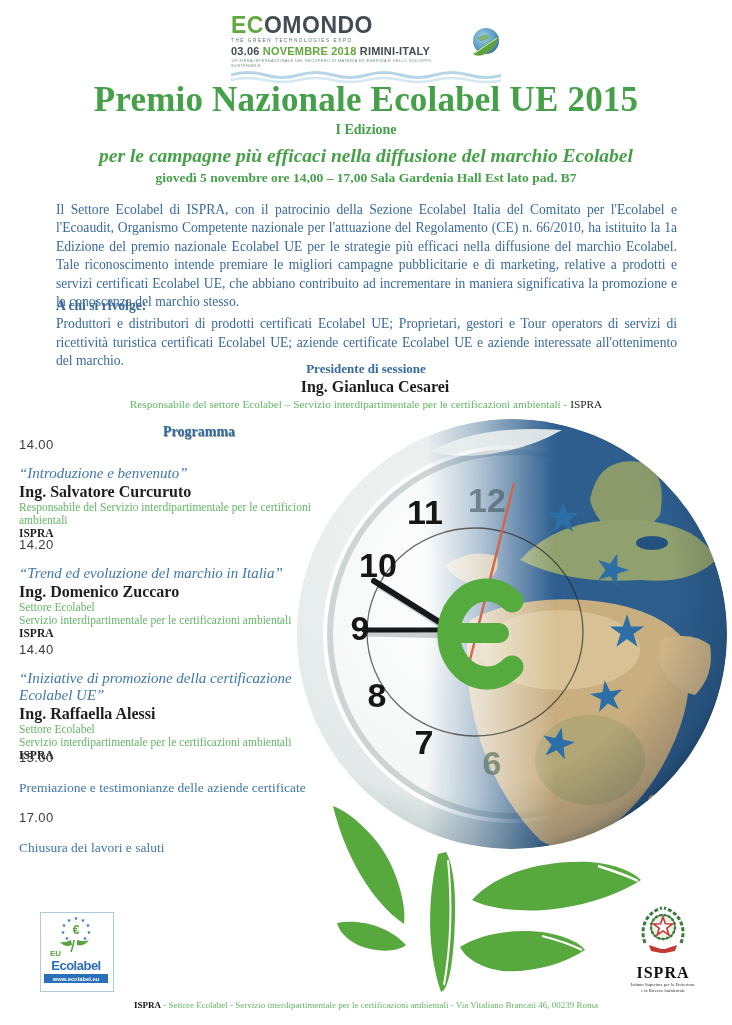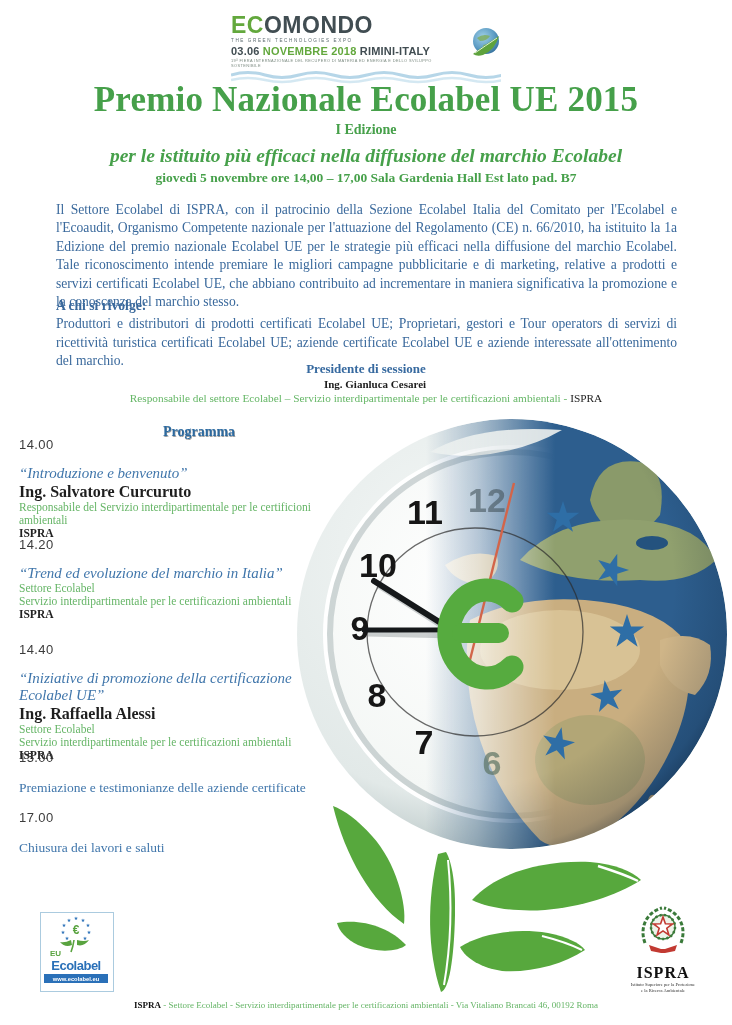--- a/index.html
+++ b/index.html
@@ -32,21 +32,21 @@
   
   .paragraph{left:56px;width:621px;font-size:13.6px;line-height:18.4px;color:#3a699c;
              text-align:justify;z-index:3;}
   .intro{top:201px;}
   .audience{top:297px;}
   .bold{font-weight:bold;}
 
   
   .chair{top:361px;z-index:3;}
   .chair-role{font-size:13px;font-weight:bold;color:#36699f;}
-  .chair-name{font-size:11px;font-weight:bold;color:#1c1c1c;margin-top:1px;padding-left:18px;}
+  .chair-name{font-size:16px;font-weight:bold;color:#1c1c1c;margin-top:1px;padding-left:18px;}
   .chair-affil{font-size:11.3px;color:#66b767;margin-top:2px;}
   .chair-affil .org{color:#222;}
 
   
   .prog-heading{top:424px;left:163px;font-size:14px;font-weight:bold;color:#2c6aa0;
                 text-shadow:.6px .6px 0 rgba(40,40,40,.45);z-index:3;}
   .ptime{left:19px;font-family:"Liberation Sans",sans-serif;font-size:13px;color:#3c3c3c;
          letter-spacing:.4px;z-index:3;text-align:right;}
   .pbody{left:19px;width:312px;z-index:3;}
   .ptitle{font-size:15px;font-style:italic;color:#4076ab;}
@@ -205,21 +205,21 @@
       </svg>
     </div>
     <svg width="270" height="16" viewBox="0 0 270 16">
       <path d="M0 7 Q17 2 34 7 T 68 7 T 102 7 T 136 7 T 170 7 T 204 7 T 238 7 T 272 7" fill="none" stroke="#a9cfe4" stroke-width="3" opacity="0.85"></path>
       <path d="M0 12 Q17 8 34 12 T 68 12 T 102 12 T 136 12 T 170 12 T 204 12 T 238 12 T 272 12" fill="none" stroke="#cfe5f1" stroke-width="2.5" opacity="0.9"></path>
     </svg>
   </div>
 
   <div class="abs ctr title">Premio  Nazionale Ecolabel UE 2015</div>
   <div class="abs ctr edition">I Edizione</div>
-  <div class="abs ctr subtitle">per le istituito più efficaci nella diffusione del marchio Ecolabel</div>
+  <div class="abs ctr subtitle">per le campagne più efficaci nella diffusione del marchio Ecolabel</div>
   <div class="abs ctr schedule">giovedì 5 novembre ore 14,00 – 17,00 Sala Gardenia Hall Est lato pad. B7</div>
 
   <div class="abs paragraph intro">Il Settore Ecolabel di ISPRA, con il patrocinio della Sezione Ecolabel Italia del Comitato per l'Ecolabel e l'Ecoaudit, Organismo Competente nazionale per l'attuazione del Regolamento (CE) n. 66/2010, ha istituito la 1a Edizione del premio nazionale Ecolabel UE per le strategie più efficaci nella diffusione del marchio Ecolabel. Tale riconoscimento intende premiare le migliori campagne pubblicitarie e di marketing, relative a prodotti e servizi certificati Ecolabel UE, che abbiano contribuito ad incrementare in maniera significativa la promozione e la conoscenza del marchio stesso.</div>
   <div class="abs paragraph audience">
     <span class="bold">A chi si rivolge:</span><br>
     <span>Produttori e distributori di prodotti certificati Ecolabel UE; Proprietari, gestori e Tour operators di servizi di ricettività turistica certificati Ecolabel UE; aziende certificate Ecolabel UE e aziende interessate all'ottenimento del marchio.</span>
   </div>
 
   <div class="abs ctr chair">
     <div class="chair-role">Presidente di sessione</div>
@@ -235,20 +235,21 @@
   <div class="abs pbody" style="top:465px;">
     <div class="ptitle">“Introduzione e benvenuto”</div>
     <div class="pspeaker">Ing. Salvatore Curcuruto</div>
     <div class="pline">Responsabile del Servizio interdipartimentale per le certificioni ambientali</div>
     <div class="porg">ISPRA</div>
   </div>
 
   <div class="abs ptime" style="top:537px;">14.20</div>
   <div class="abs pbody" style="top:565px;">
     <div class="ptitle">“Trend ed evoluzione del marchio in Italia”</div>
+    <div class="pspeaker">Ing. Domenico Zuccaro</div>
     <div class="pline">Settore Ecolabel</div>
     <div class="pline">Servizio interdipartimentale per le certificazioni ambientali</div>
     <div class="porg">ISPRA</div>
   </div>
 
   <div class="abs ptime" style="top:642px;">14.40</div>
   <div class="abs pbody" style="top:670px;">
     <div class="ptitle">“Iniziative di promozione della certificazione Ecolabel UE”</div>
     <div class="pspeaker">Ing. Raffaella Alessi</div>
     <div class="pline">Settore Ecolabel</div>
@@ -300,16 +301,16 @@
       <path d="M50 40 C 56 24, 48 9, 33 5" fill="none" stroke="#3a7a3a" stroke-width="3" stroke-dasharray="4,2"></path>
       <polygon points="32,14 34.4,20.8 41.5,20.9 35.8,25.2 37.9,32 32,27.9 26.1,32 28.2,25.2 22.5,20.9 29.6,20.8" fill="#ffffff" stroke="#c23a32" stroke-width="1.6"></polygon>
       <path d="M18 42 L 30 46 L 34 46 L 46 42 L 44 48 L 34 50 L 30 50 L 20 48 Z" fill="#c23a32"></path>
     </svg>
     <div class="ispra-name">ISPRA</div>
     <div class="ispra-tiny">Istituto Superiore per la Protezione</div>
     <div class="ispra-tiny">e la Ricerca Ambientale</div>
   </div>
 
   <div class="abs ctr footer">
-    <span class="org">ISPRA</span><span class="rest"> - Settore Ecolabel - Servizio interdipartimentale per le certificazioni ambientali - Via Vitaliano Brancati 46, 00192 Roma</span>
+    <span class="org">ISPRA</span><span class="rest"> - Settore Ecolabel - Servizio interdipartimentale per le certificazioni ambientali - Via Vitaliano Brancati 46, 00239 Roma</span>
   </div>
 
 </div>
 
 </body></html>

